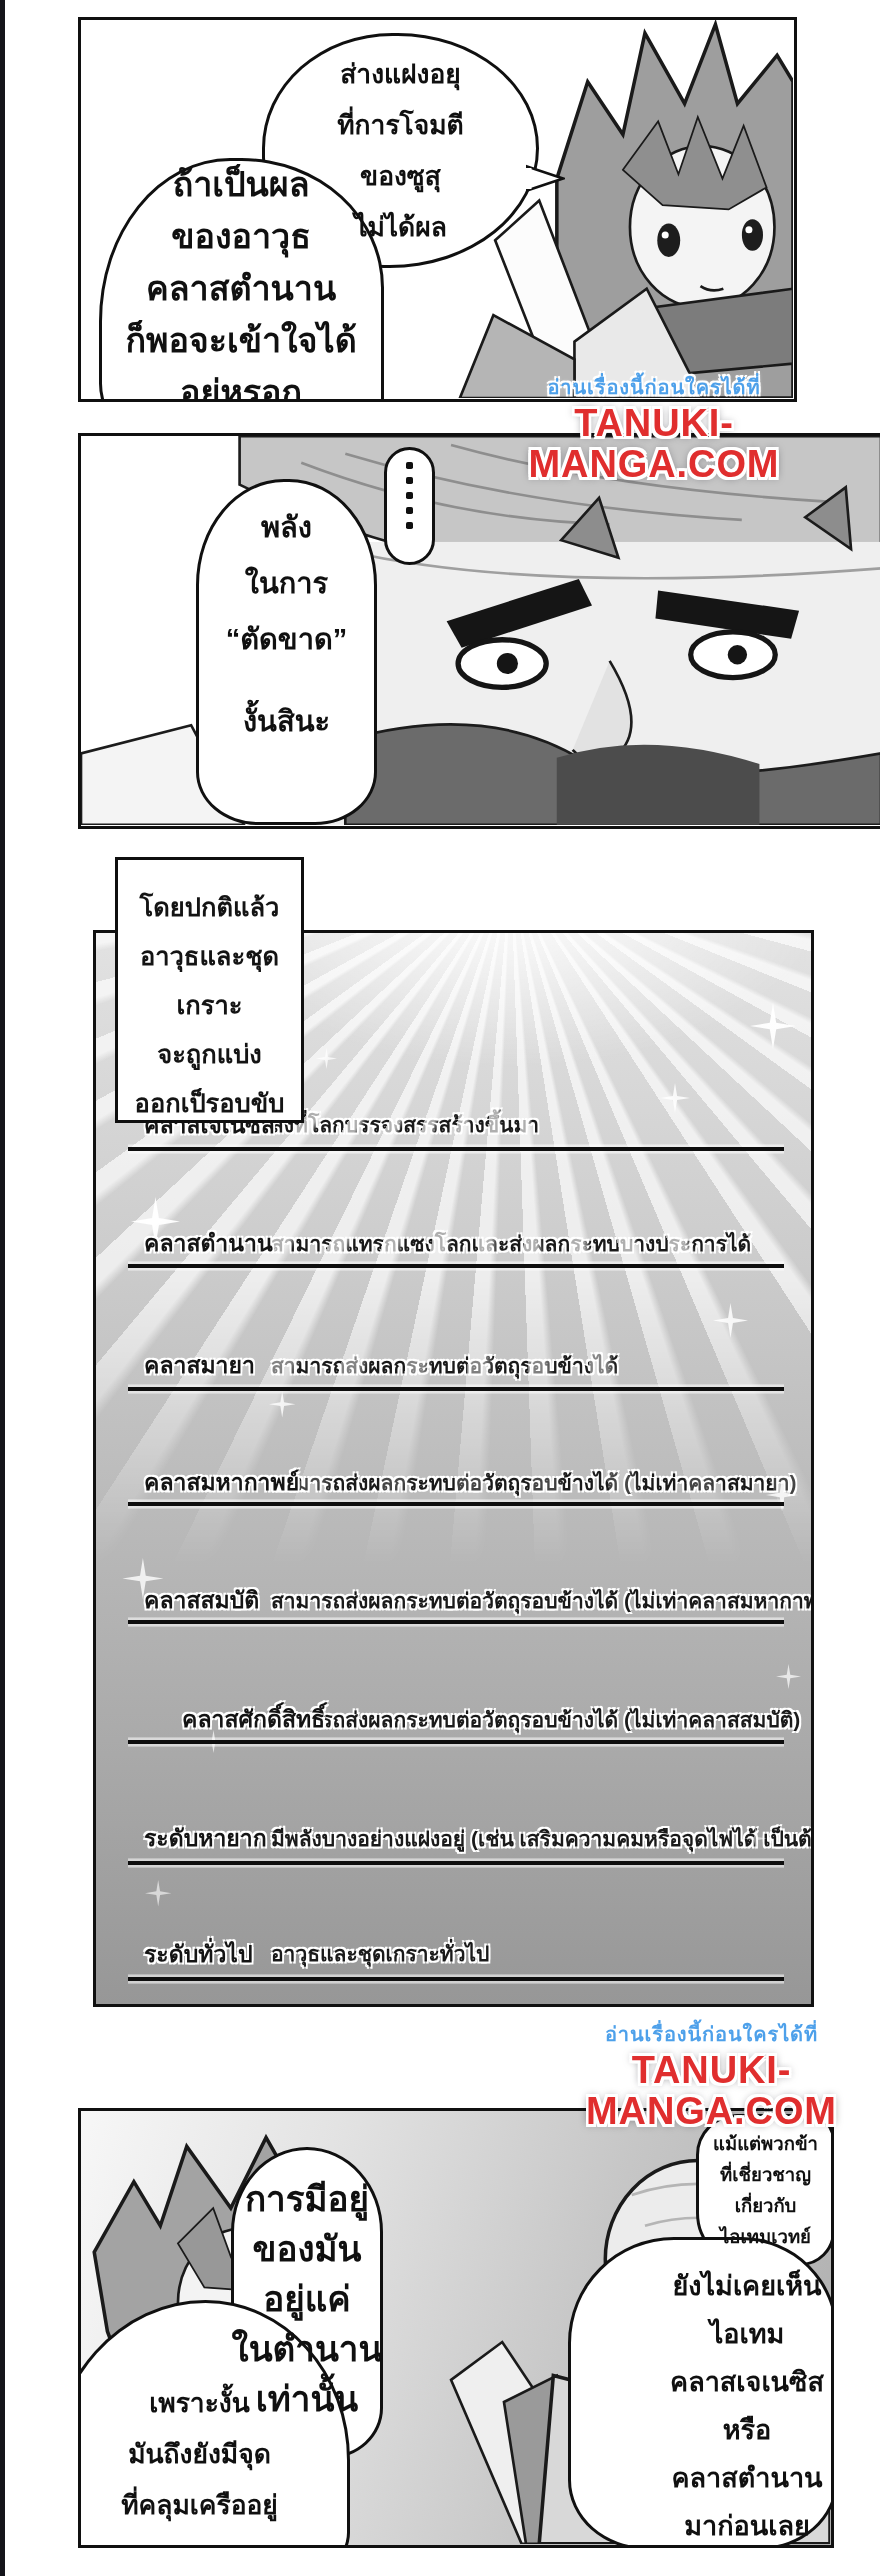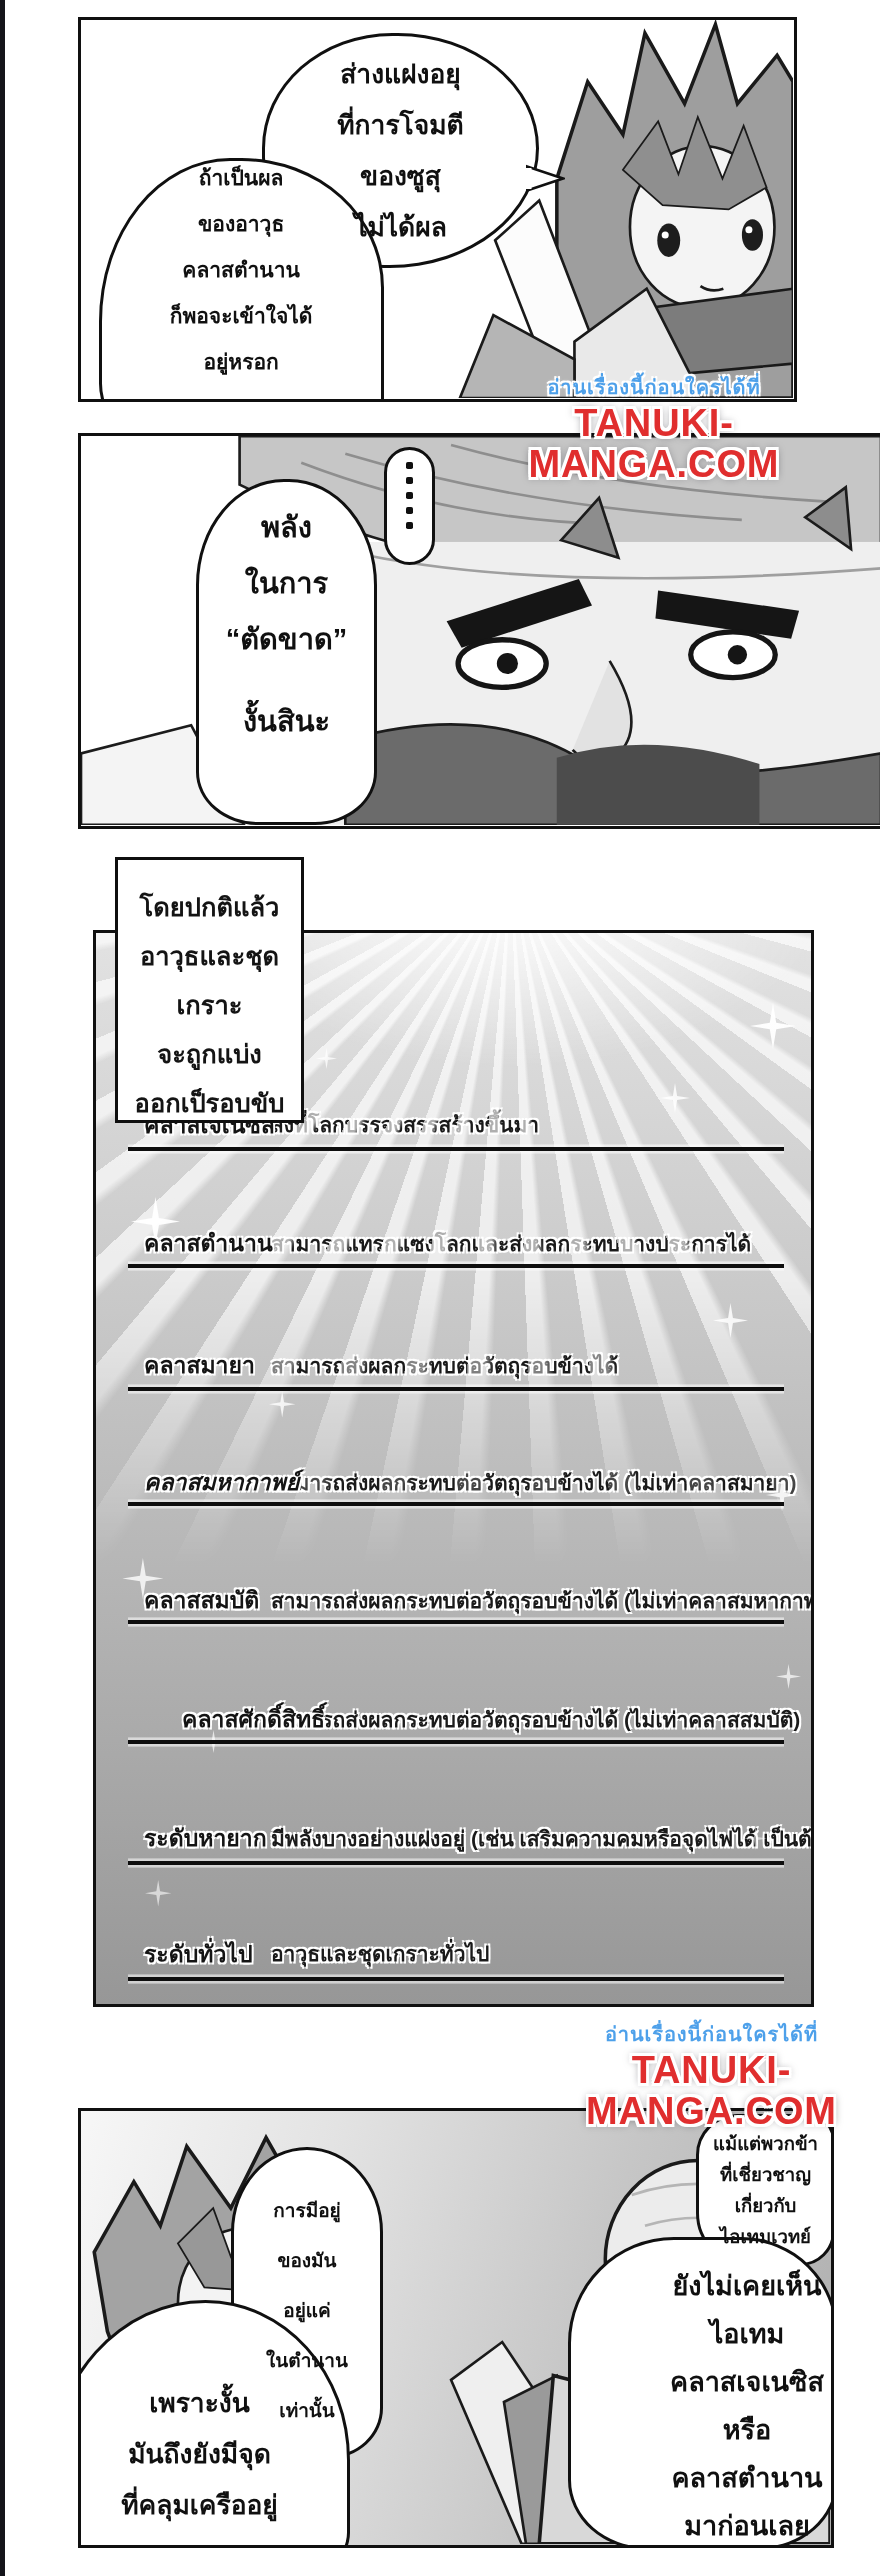--- a/index.html
+++ b/index.html
@@ -102,21 +102,21 @@
     <rect x="-2" y="8" width="8" height="24" fill="#ffffff"></rect>
   </svg>
   <div class="btext" style="left:181px;top:29px;width:277px;font-size:26.4px;line-height:51px;">
     <span>ส่างแฝงอยุ</span>
     <span>ที่การโจมตี</span>
     <span>ของซูสุ</span>
     <span>ไม่ได้ผล</span>
   </div>
 
   <div class="bubble" style="left:17.6px;top:138px;width:285px;height:282px;border-radius:46% 50% 0% 18% / 58% 46% 0% 20%;"></div>
-  <div class="btext" style="left:17.6px;top:135px;width:285px;font-size:21px;line-height:46px;">
+  <div class="btext" style="left:17.6px;top:141px;width:285px;font-size:34px;line-height:46px;gap:6px;">
     <span>ถ้าเป็นผล</span>
     <span>ของอาวุธ</span>
     <span>คลาสตำนาน</span>
     <span>ก็พอจะเข้าใจได้</span>
     <span>อยู่หรอก</span>
   </div>
 </div>
 
 <div class="wm" style="left:480px;top:371px;width:348px;">
   <div class="wm-tagline" style="color:#4da0ea;">อ่านเรื่องนี้ก่อนใครได้ที่</div>
@@ -191,21 +191,21 @@
   </div>
   <div class="rank-desc" style="left:175px;top:294px;">สามารถแทรกแซงโลกและส่งผลกระทบบางประการได้</div>
   <div class="rank-line" style="left:32px;top:331px;width:656px;"></div>
 
   <div class="rank-row" style="left:48px;top:414px;">
     <span class="rank-label">คลาสมายา</span>
   </div>
   <div class="rank-desc" style="left:175px;top:416px;">สามารถส่งผลกระทบต่อวัตถุรอบข้างได้</div>
   <div class="rank-line" style="left:32px;top:454px;width:656px;"></div>
 
-  <div class="rank-row" style="left:48px;top:531px;font-style:italic;">
+  <div class="rank-row" style="left:48px;top:531px;">
     <span class="rank-label">คลาสมหากาพย์</span>
   </div>
   <div class="rank-desc" style="left:175px;top:533px;">สามารถส่งผลกระทบต่อวัตถุรอบข้างได้ (ไม่เท่าคลาสมายา)</div>
   <div class="rank-line" style="left:32px;top:569px;width:656px;"></div>
 
   <div class="rank-row" style="left:48px;top:649px;">
     <span class="rank-label">คลาสสมบัติ</span>
   </div>
   <div class="rank-desc" style="left:175px;top:651px;">สามารถส่งผลกระทบต่อวัตถุรอบข้างได้ (ไม่เท่าคลาสมหากาพย์)</div>
   <div class="rank-line" style="left:32px;top:687px;width:656px;"></div>
@@ -264,21 +264,21 @@
     <polygon points="536,300 660,332 800,312 850,362 850,491 520,491" fill="#d8d8d8" stroke="#1a1a1a" stroke-width="4"></polygon>
     <g fill="#c9c9c9" stroke="#1a1a1a" stroke-width="4">
       <rect x="560" y="372" width="38" height="62" rx="12"></rect>
       <rect x="600" y="362" width="38" height="72" rx="12"></rect>
       <rect x="640" y="368" width="38" height="66" rx="12"></rect>
       <rect x="680" y="378" width="34" height="56" rx="12"></rect>
     </g>
   </svg>
 
   <div class="bubble" style="left:150px;top:36px;width:152px;height:312px;border-radius:76px 76px 55px 55px / 85px 85px 51px 51px;"></div>
-  <div class="btext" style="left:150px;top:75px;width:152px;font-size:19px;line-height:50px;">
+  <div class="btext" style="left:150px;top:63px;width:152px;font-size:35px;line-height:50px;">
     <span>การมีอยู่</span>
     <span>ของมัน</span>
     <span>อยู่แค่</span>
     <span>ในตำนาน</span>
     <span>เท่านั้น</span>
   </div>
 
   <div class="bubble" style="left:-32px;top:189px;width:301px;height:291px;border-radius:52% 48% 30% 20% / 60% 55% 20% 14%;"></div>
   <div class="btext" style="left:-32px;top:267px;width:301px;font-size:26.4px;line-height:51px;">
     <span>เพราะงั้น</span>

